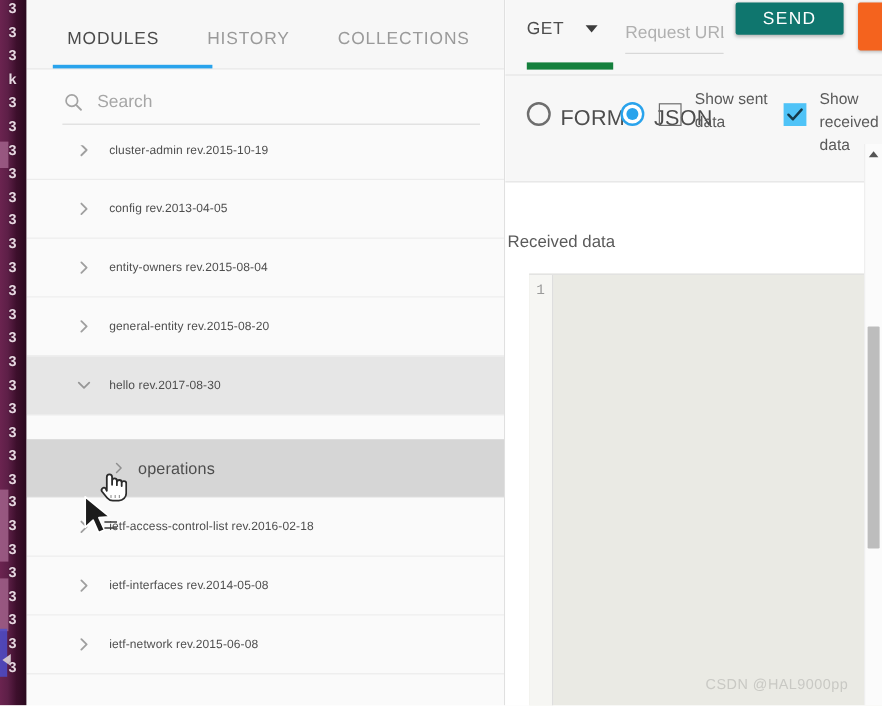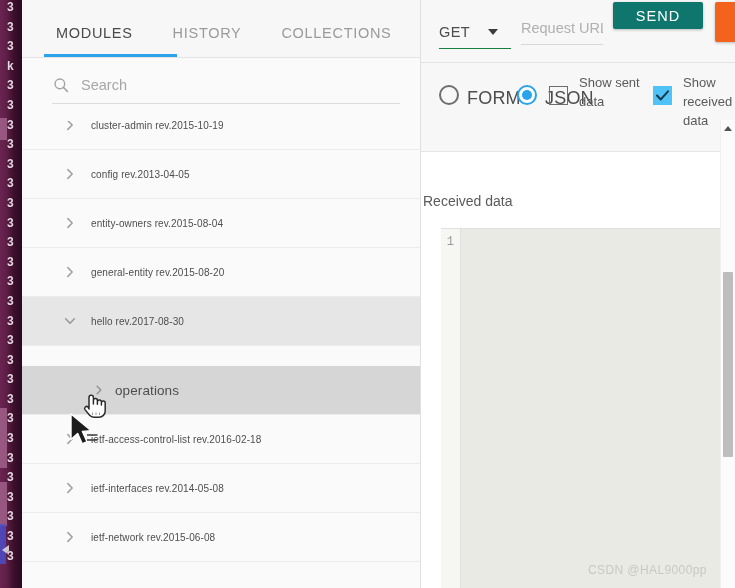--- a/index.html
+++ b/index.html
@@ -114,21 +114,21 @@
   }
   .req-card{
     position:relative;width:314px;height:152px;background:#f7f7f7;
     border-bottom:1px solid #e4e4e4;box-sizing:border-box;
   }
   .req-top{
     position:relative;height:57px;display:flex;align-items:center;padding-left:18px;
   }
   .method-sel{
     display:flex;align-items:center;width:72px;
-    border-bottom:1px solid #15803d;padding-bottom:8px;margin-top:16px;cursor:pointer;
+    border-bottom:6px solid #15803d;padding-bottom:20px;margin-top:16px;cursor:pointer;
   }
   .method-sel .mtxt{font-size:14.5px;color:#4d4d4d;font-weight:500;letter-spacing:.4px;}
   .caret{
     width:0;height:0;margin-left:18px;
     border-left:5px solid transparent;border-right:5px solid transparent;
     border-top:6px solid #3c3c3c;
   }
   .url-field{
     margin-left:10px;margin-top:8px;width:82px;
     border:none;outline:none;background:transparent;

